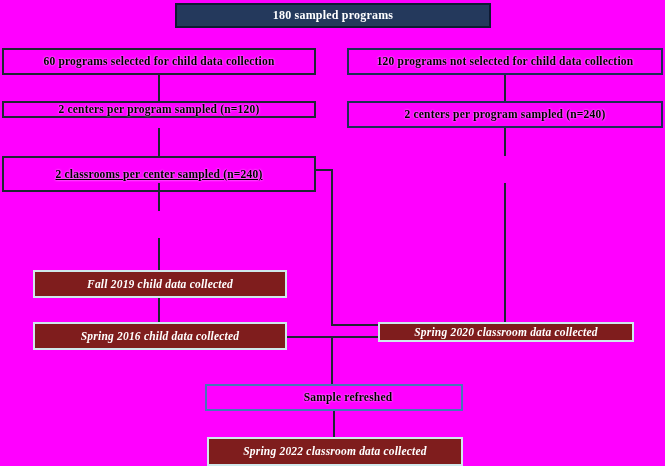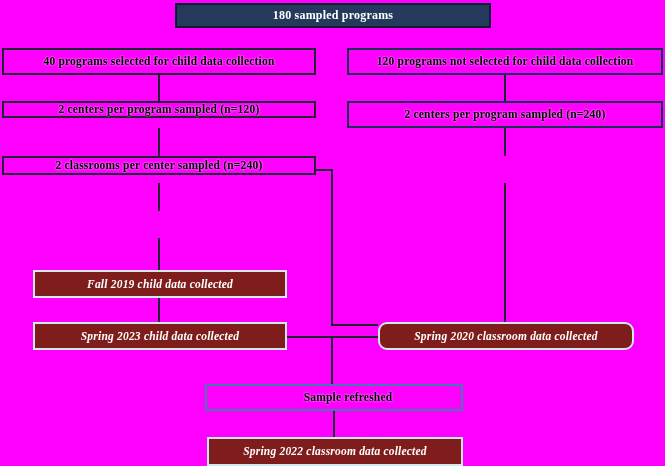--- a/index.html
+++ b/index.html
@@ -42,29 +42,29 @@
   .vline{width:2px;}
   .hline{height:2px;}
 </style>
 </head>
 <body>
 
 <div class="stage">
 
   <div class="node root" style="left:175px;top:3px;width:316px;height:25px;">180 sampled programs</div>
 
-  <div class="node plainL" style="left:2px;top:48px;width:314px;height:27px;">40 programs selected for child data collection</div>
+  <div class="node plainL" style="left:2px;top:48px;width:314px;height:27px;">60 programs selected for child data collection</div>
   <div class="node plainL" style="left:2px;top:101px;width:314px;height:17px;">2 centers per program sampled (n=120)</div>
-  <div class="node plainL" style="left:2px;top:156px;width:314px;height:19px;">2 classrooms per center sampled (n=240)</div>
+  <div class="node plainL" style="left:2px;top:156px;width:314px;height:36px;text-decoration:underline;">2 classrooms per center sampled (n=240)</div>
   <div class="node teal" style="left:33px;top:270px;width:254px;height:28px;">Fall 2019 child data collected</div>
-  <div class="node teal" style="left:33px;top:322px;width:254px;height:28px;">Spring 2023 child data collected</div>
+  <div class="node teal" style="left:33px;top:322px;width:254px;height:28px;">Spring 2016 child data collected</div>
 
   <div class="node plainR" style="left:347px;top:48px;width:316px;height:27px;">120 programs not selected for child data collection</div>
   <div class="node plainR" style="left:347px;top:101px;width:316px;height:27px;">2 centers per program sampled (n=240)</div>
-  <div class="node teal" style="left:378px;top:322px;width:256px;height:28px;border-radius:9px;">Spring 2020 classroom data collected</div>
+  <div class="node teal" style="left:378px;top:322px;width:256px;height:20px;">Spring 2020 classroom data collected</div>
 
   <div class="node refresh" style="left:205px;top:384px;width:258px;height:27px;">Sample refreshed</div>
   <div class="node teal" style="left:207px;top:437px;width:256px;height:29px;">Spring 2022 classroom data collected</div>
 
   <div class="line vline" style="left:158px;top:75px;height:26px;"></div>
   <div class="line vline" style="left:158px;top:128px;height:28px;"></div>
   <div class="line vline" style="left:158px;top:183px;height:28px;"></div>
   <div class="line vline" style="left:158px;top:238px;height:32px;"></div>
   <div class="line vline" style="left:158px;top:298px;height:24px;"></div>
 

